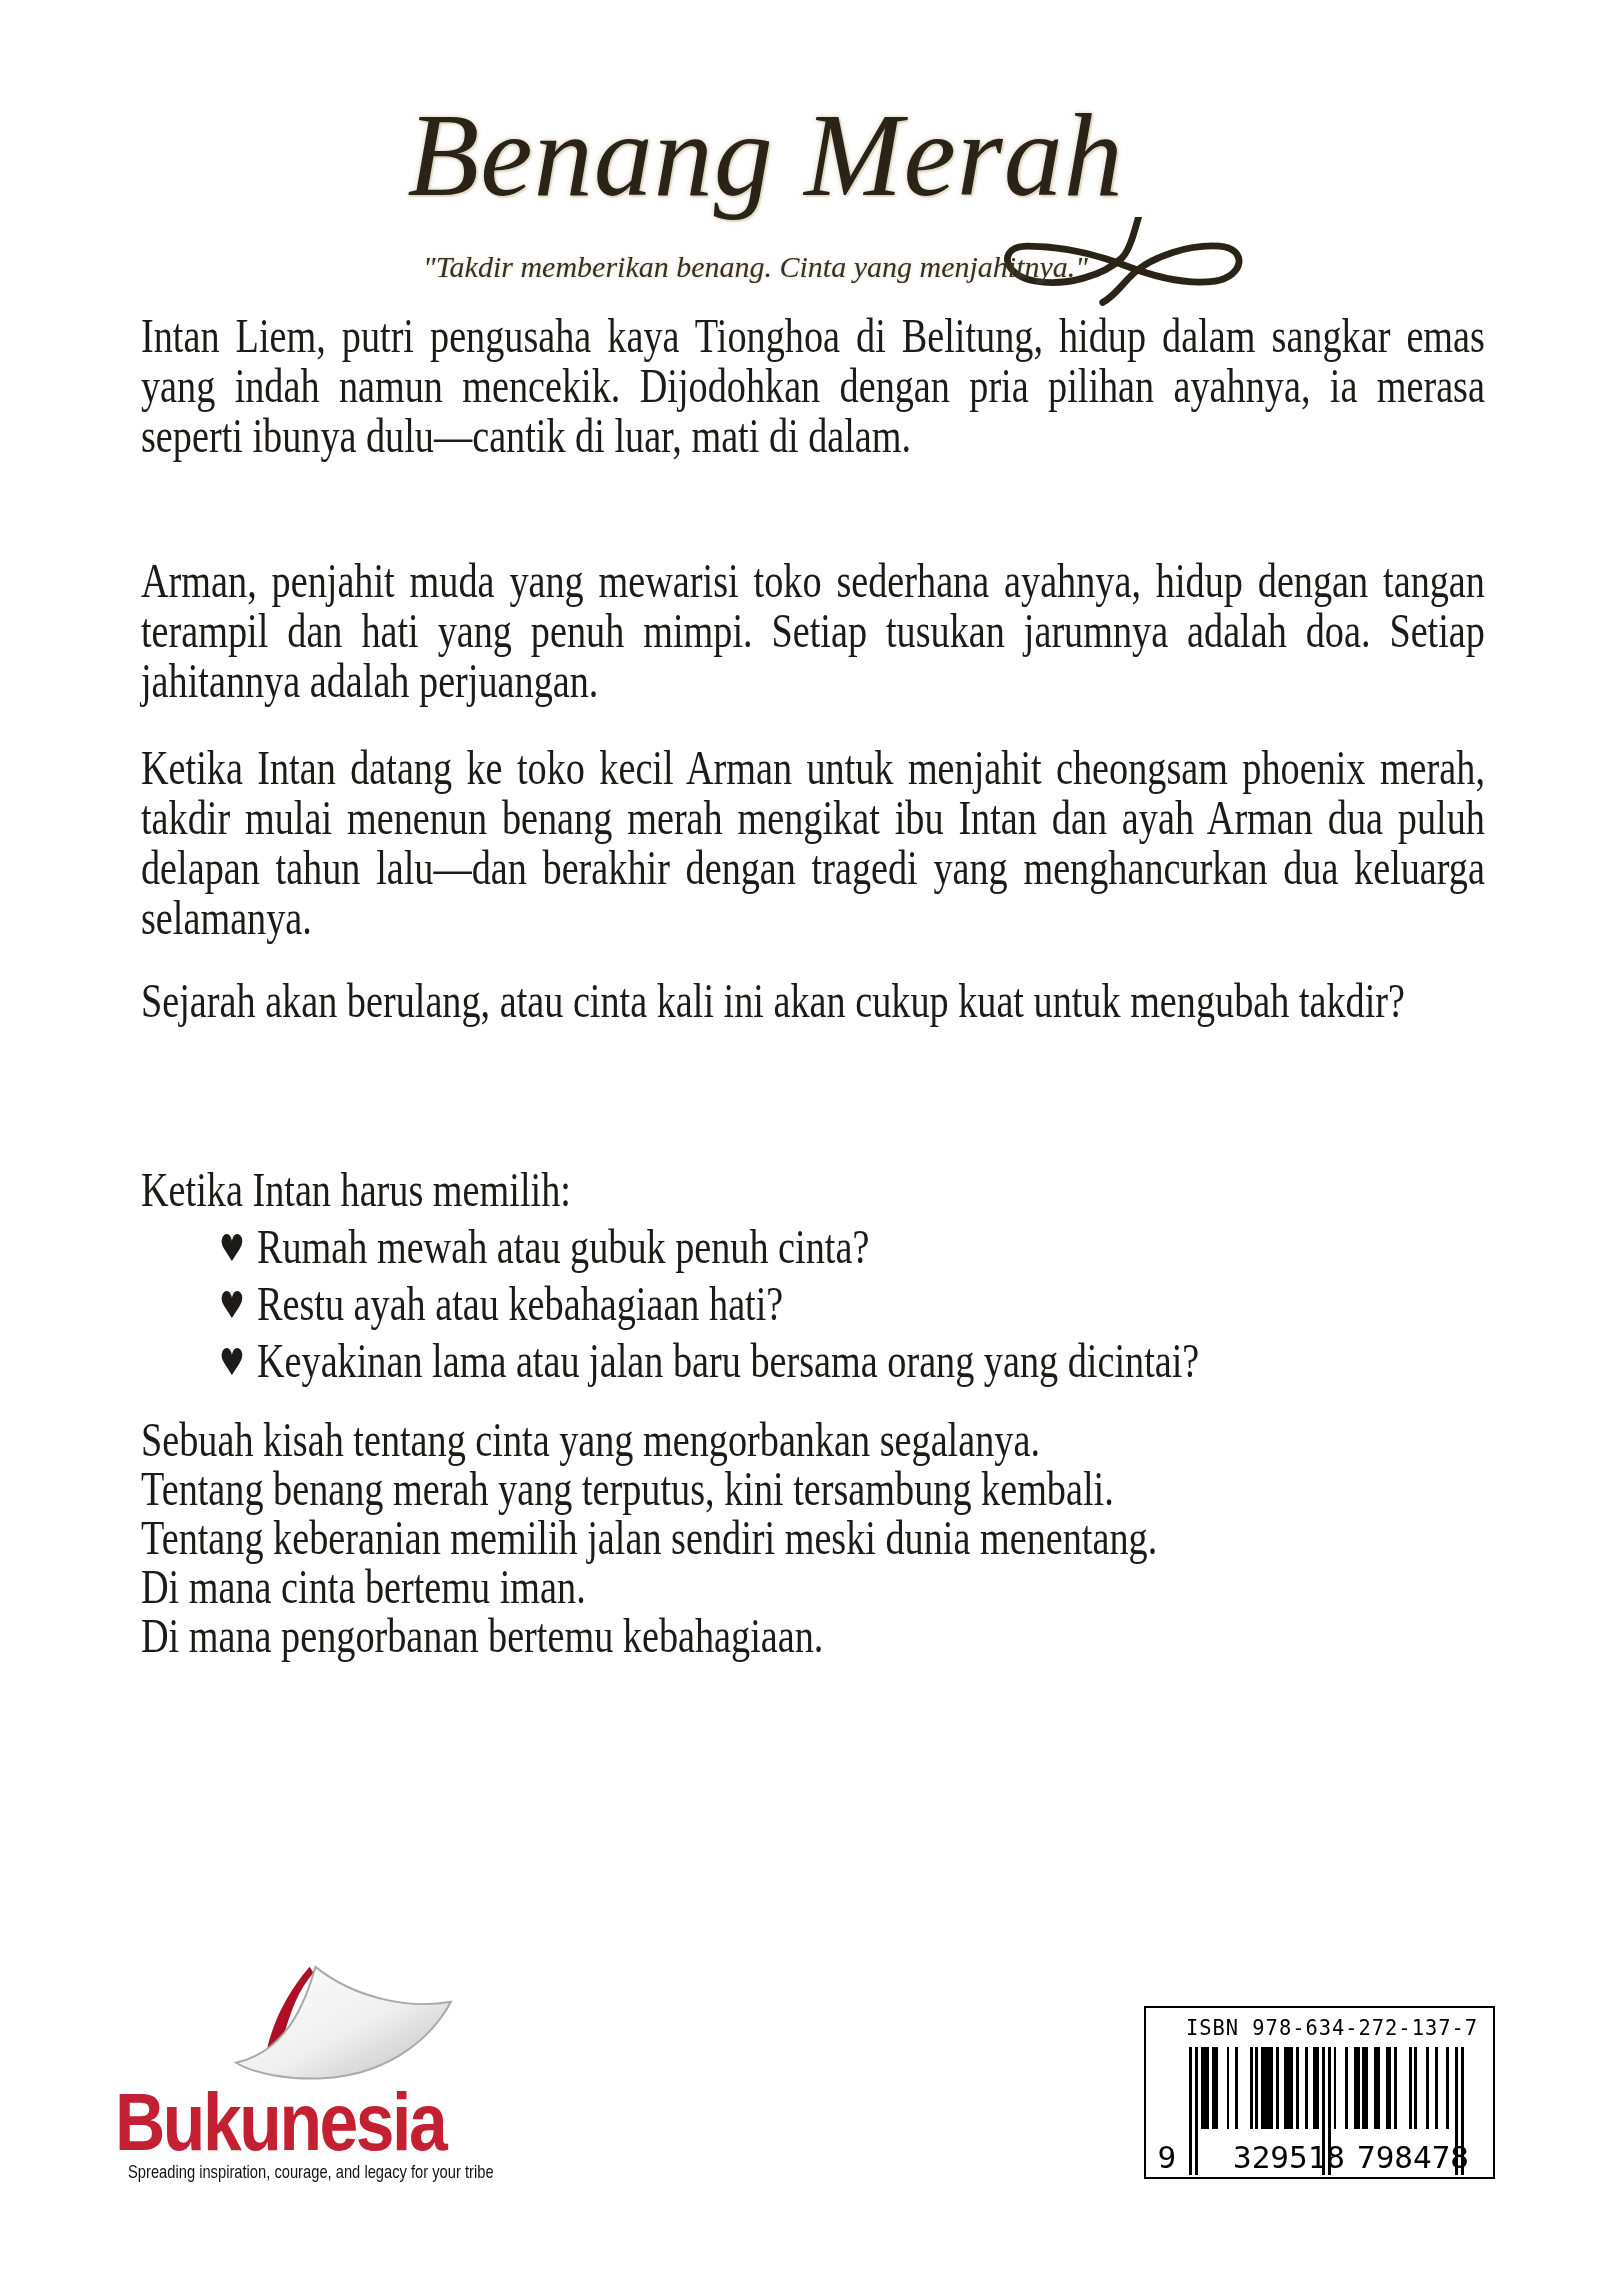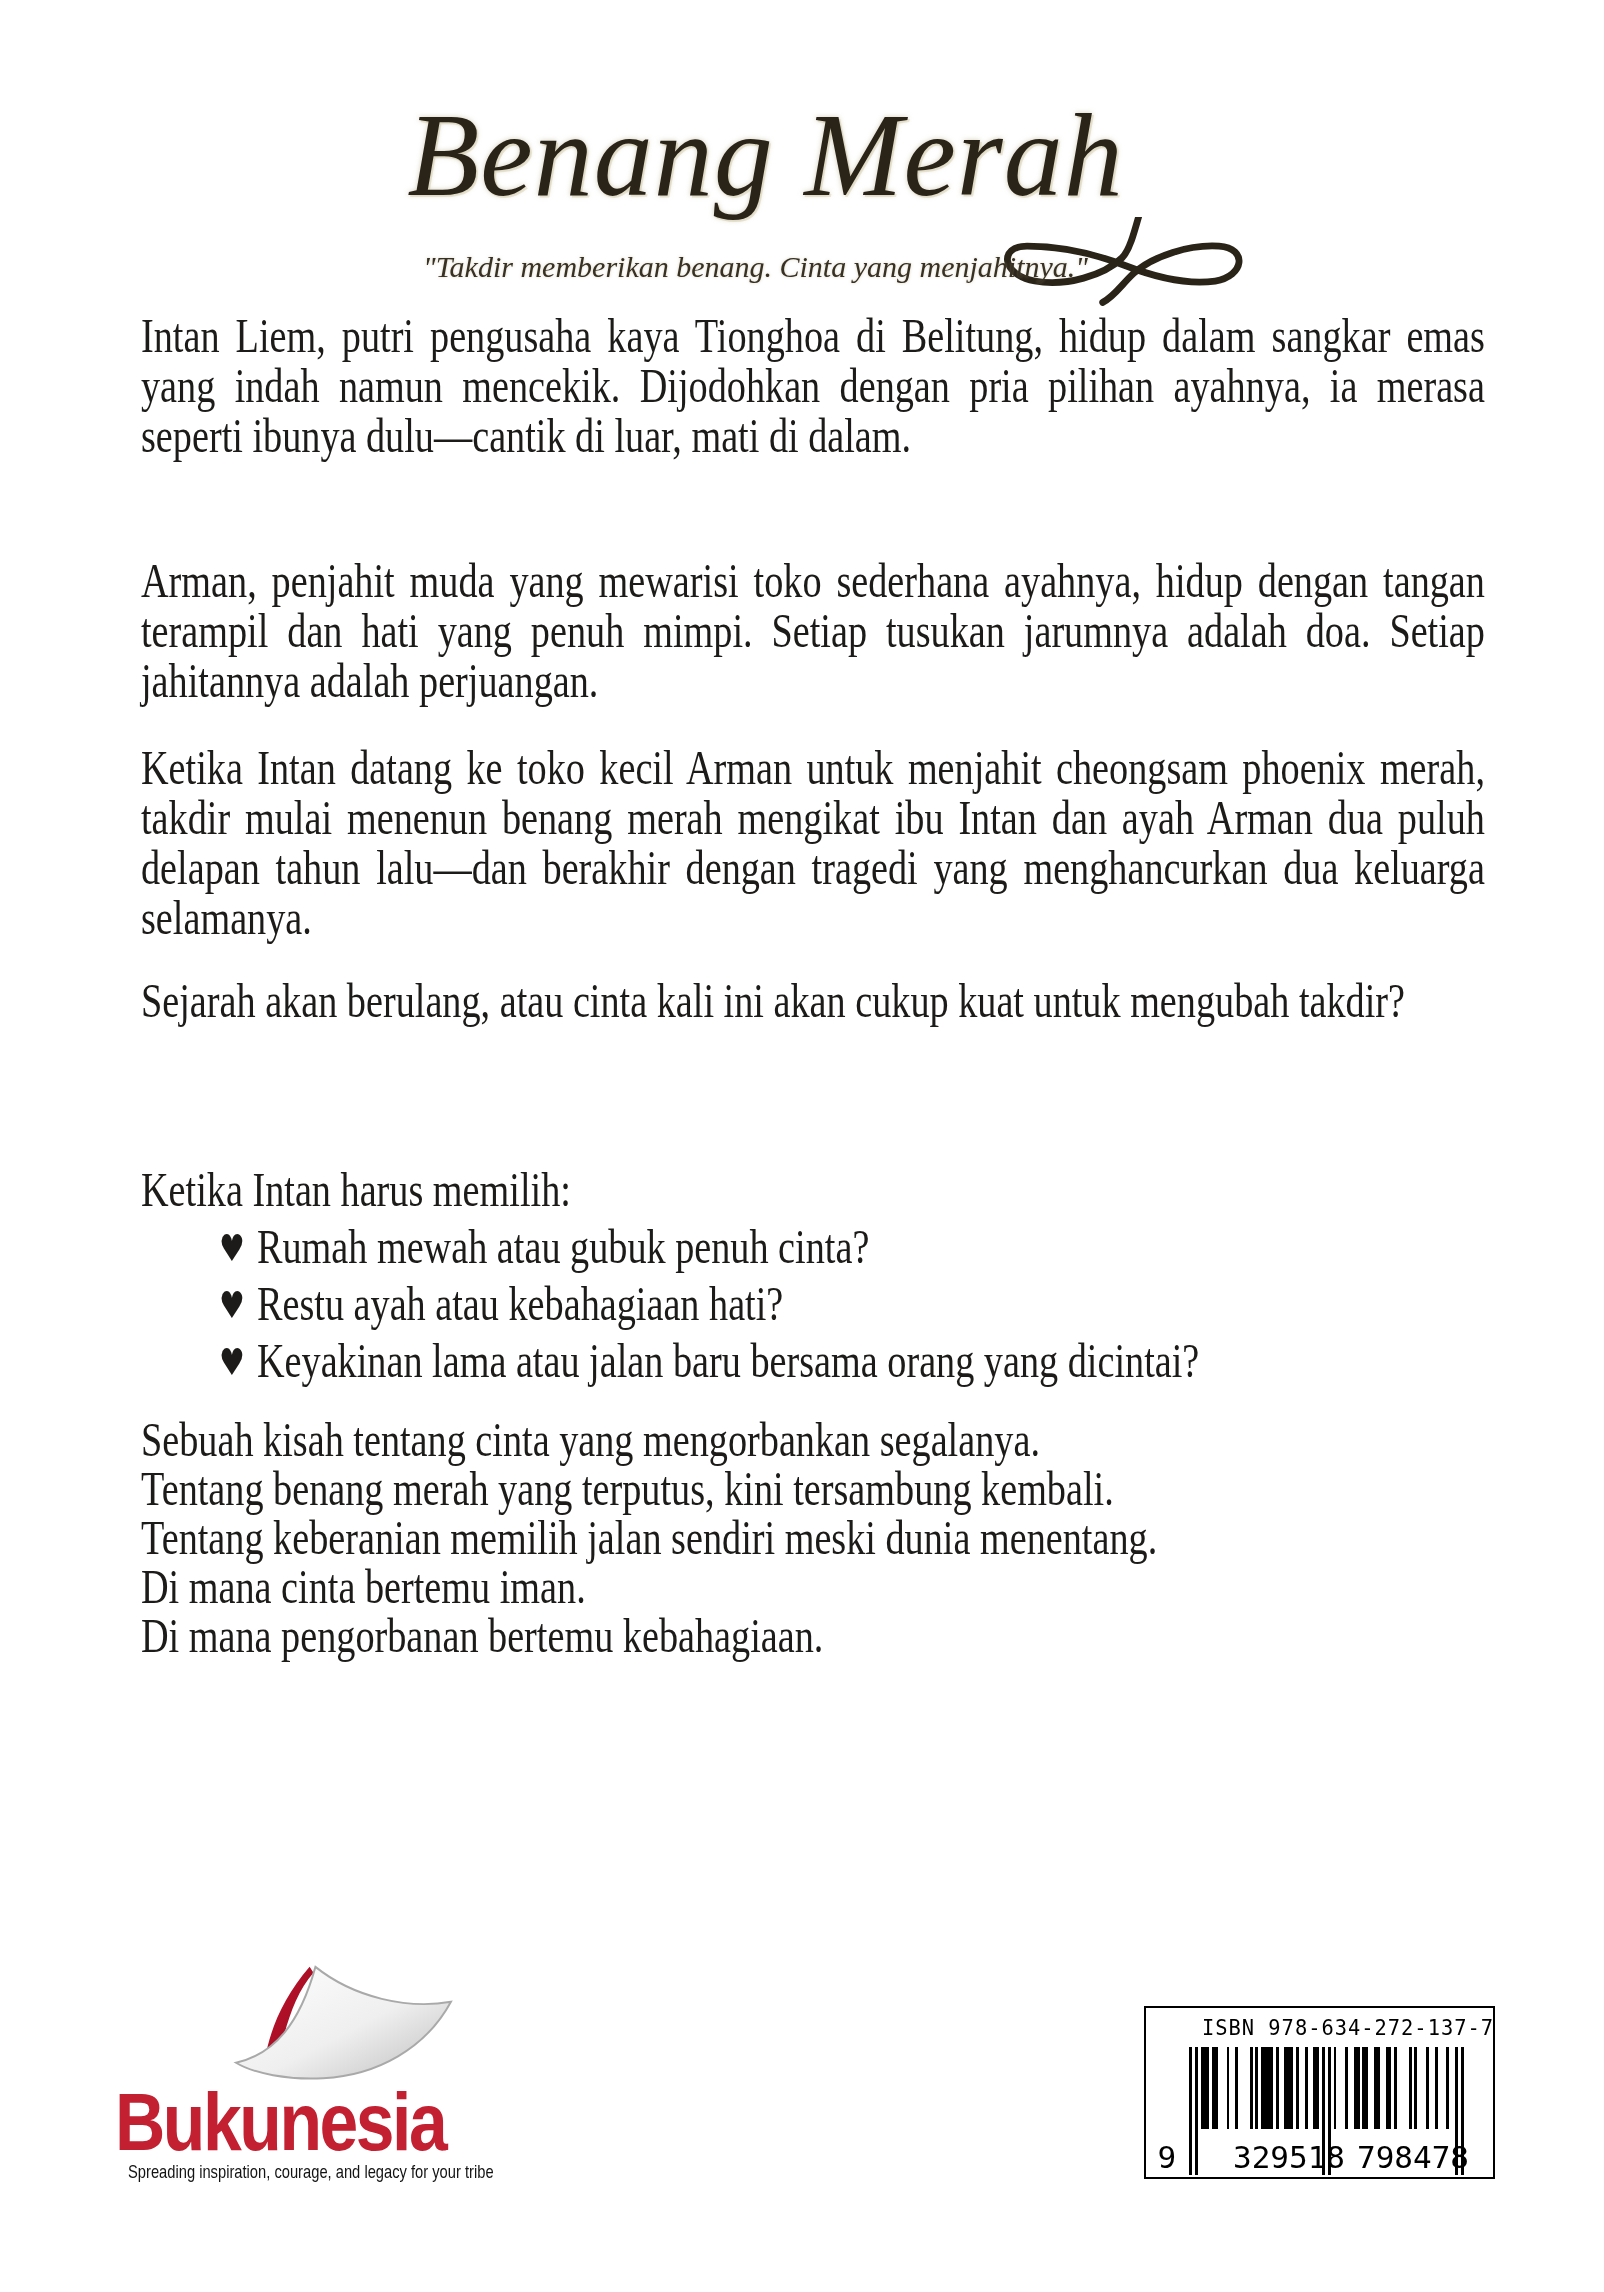--- a/index.html
+++ b/index.html
@@ -82,21 +82,21 @@
     white-space:nowrap;
   }
   
   .barcode{
     position:absolute;left:1144px;top:2006px;width:351px;height:173px;
     box-sizing:border-box;
     background:#fff;
     border:2.9px solid #000;
   }
   .isbn-label{
-    position:absolute;top:7.8px;left:16px;width:100%;
+    position:absolute;top:7.8px;left:0;width:100%;
     text-align:center;
     padding-left:25px;
     box-sizing:border-box;
     font-family:"DejaVu Sans Mono", monospace;
     font-size:20.4px;
     letter-spacing:1px;
     color:#000;
     white-space:nowrap;
   }
   .bars{position:absolute;left:43px;top:39px;font-size:0;line-height:0;}

